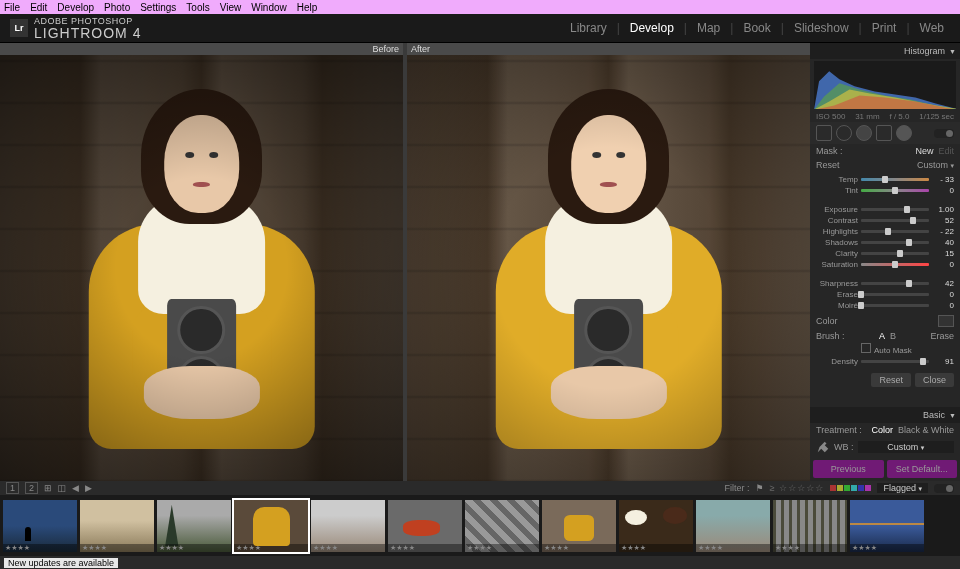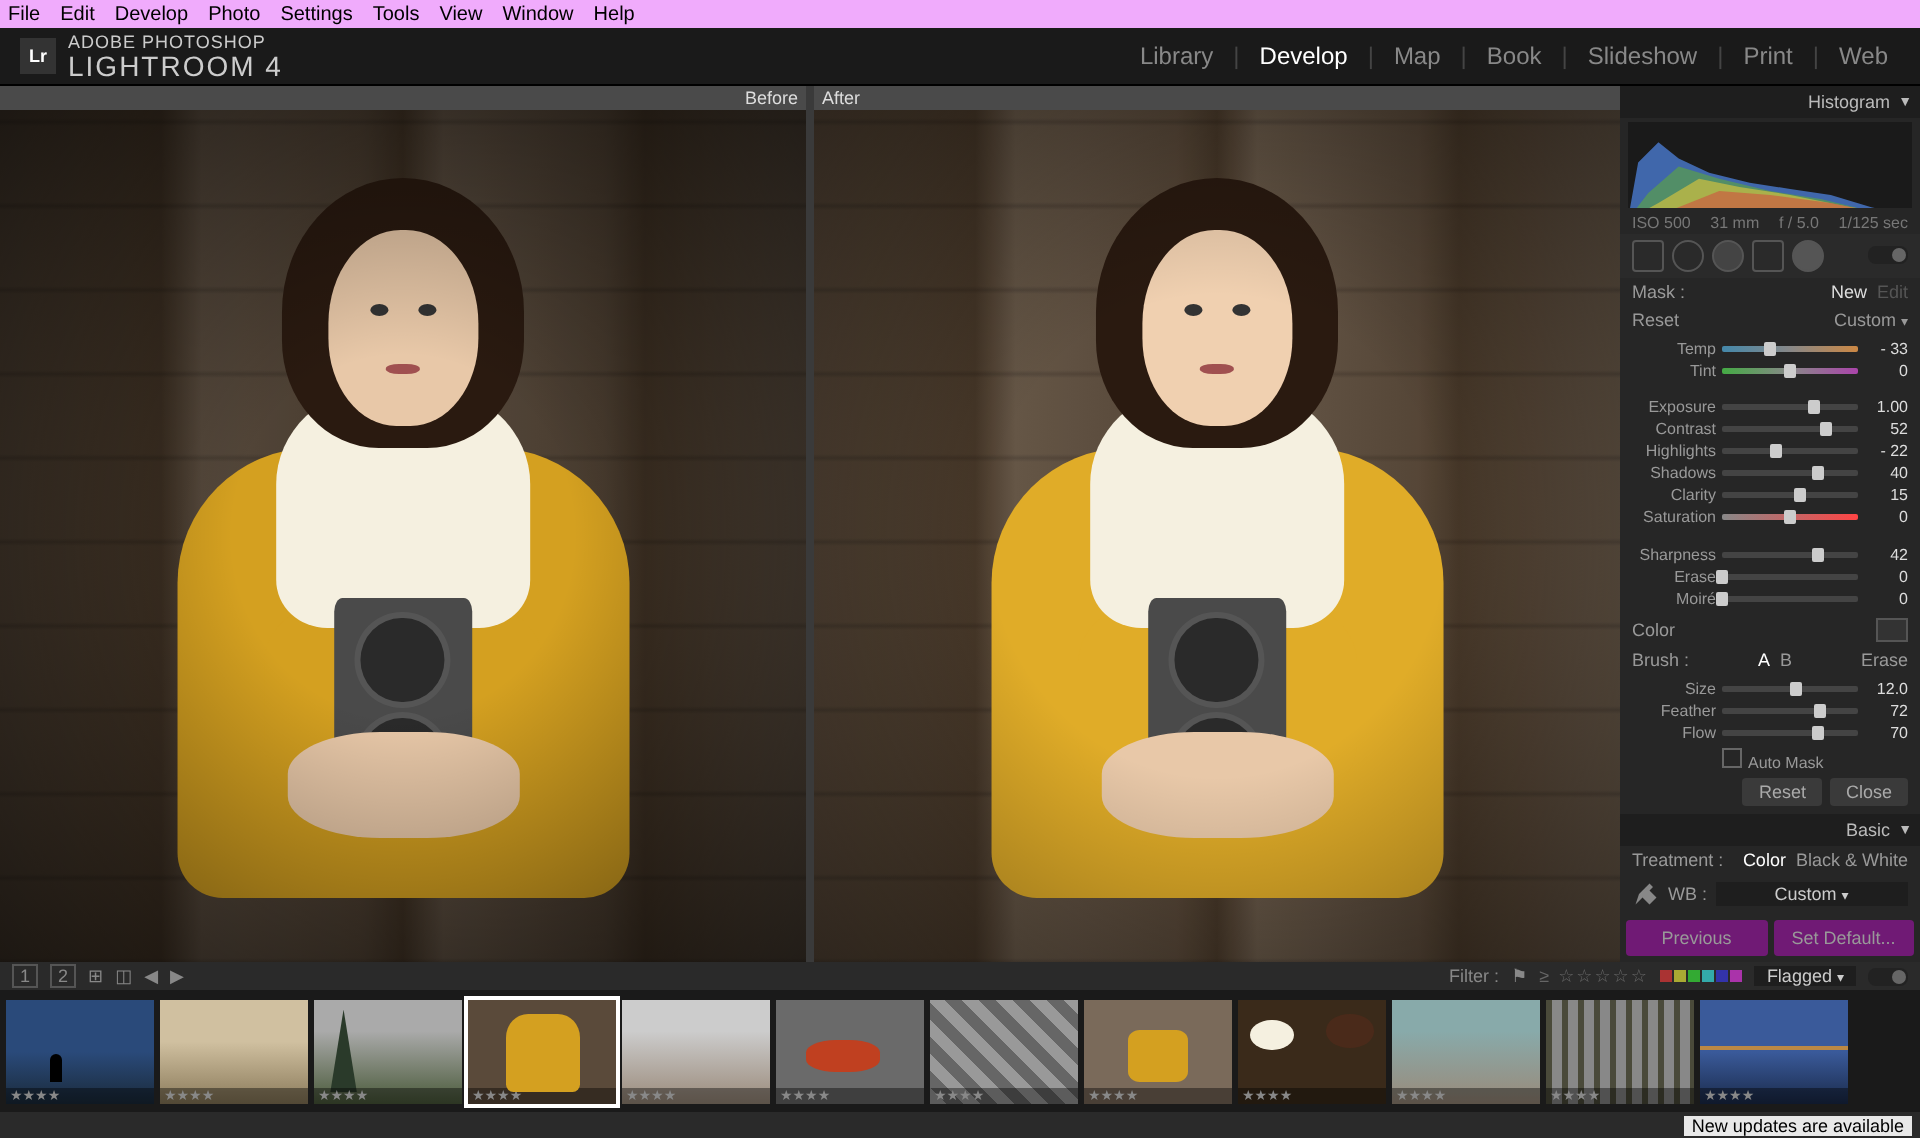--- a/index.html
+++ b/index.html
@@ -73,21 +73,21 @@
 .fsbar{height:14px;background:#2a2a2a;display:flex;align-items:center;padding:0 6px;justify-content:space-between;font-size:9px;color:#888}
 .fsleft{display:flex;gap:6px;align-items:center}
 .fsright{display:flex;gap:6px;align-items:center}
 .stars{color:#666;letter-spacing:1px}
 .colordots{display:flex;gap:1px}
 .colordots i{width:6px;height:6px;display:block}
 .thumbs{flex:1;display:flex;gap:3px;padding:3px;align-items:center;overflow:hidden}
 .thumb{width:74px;height:52px;background:#333;position:relative;cursor:pointer;flex-shrink:0}
 .thumb.sel{outline:2px solid #fff}
 .thumb .tb{position:absolute;bottom:0;left:0;right:0;height:8px;background:rgba(0,0,0,0.4);font-size:7px;color:#888;padding-left:2px}
-.statusbar{height:14px;background:#2a2a2a;display:flex;justify-content:flex-end;align-items:center;padding:0 4px}
+.statusbar{height:14px;background:#2a2a2a;display:flex;align-items:center;padding:0 4px}
 .status{background:#e8e8e8;color:#000;font-size:9px;padding:0 4px}
 .tri{font-size:7px}
 .toggle{display:inline-block;width:20px;height:9px;background:#222;border-radius:4px;position:relative}
 .toggle::after{content:"";position:absolute;right:1px;top:1px;width:7px;height:7px;background:#666;border-radius:50%}
 
 .t1{background:linear-gradient(180deg,#2a4a7a 50%,#1a2a3a 100%)}
 .t1::after{content:"";position:absolute;left:30%;bottom:20%;width:6px;height:14px;background:#000;border-radius:3px 3px 0 0}
 .t2{background:linear-gradient(180deg,#d0c0a0 40%,#8a7a5a 100%)}
 .t3{background:linear-gradient(180deg,#aaa 30%,#4a5a3a 100%)}
 .t3::before{content:"";position:absolute;left:5%;top:10%;width:30%;height:80%;background:#2a3a2a;clip-path:polygon(20% 100%,50% 0,80% 100%)}
@@ -315,48 +315,34 @@
       </div>
     <div class="colorrow">
       <span>Color</span>
       <span class="swatch"></span>
     </div>
     <div class="brushhdr">
       <span>Brush :</span>
       <span><span class="active">A</span>&nbsp;&nbsp;<span>B</span></span>
       <span>Erase</span>
     </div>
-    <div class="sliders" id="s4">
-        <div class="srow">
-          <span class="lbl">Size</span>
-          <span class="track ">
-            <span class="knob" style="left:55%"></span>
-          </span>
-          <span class="val">12.0</span>
-        </div>
-        <div class="srow">
-          <span class="lbl">Feather</span>
-          <span class="track ">
-            <span class="knob" style="left:72%"></span>
-          </span>
-          <span class="val">72</span>
-        </div>
-        <div class="srow">
-          <span class="lbl">Flow</span>
-          <span class="track ">
-            <span class="knob" style="left:70%"></span>
-          </span>
-          <span class="val">70</span>
-        </div>
-      </div>
     <div class="srow" style="padding:0 6px">
       <span class="lbl"></span>
       <span style="flex:1;font-size:8px"><span class="chk"></span><span>Auto Mask</span></span>
       <span class="val"></span>
     </div>
+    <div class="sliders" id="s5">
+        <div class="srow">
+          <span class="lbl">Density</span>
+          <span class="track ">
+            <span class="knob" style="left:91%"></span>
+          </span>
+          <span class="val">91</span>
+        </div>
+      </div>
     <div class="btnrow">
       <span class="pbtn">Reset</span>
       <span class="pbtn">Close</span>
     </div>
     <div style="flex:1"></div>
     <div class="phead">
         <span>Basic</span>
         <span class="tri">▼</span>
       </div>
     <div class="maskrow">

